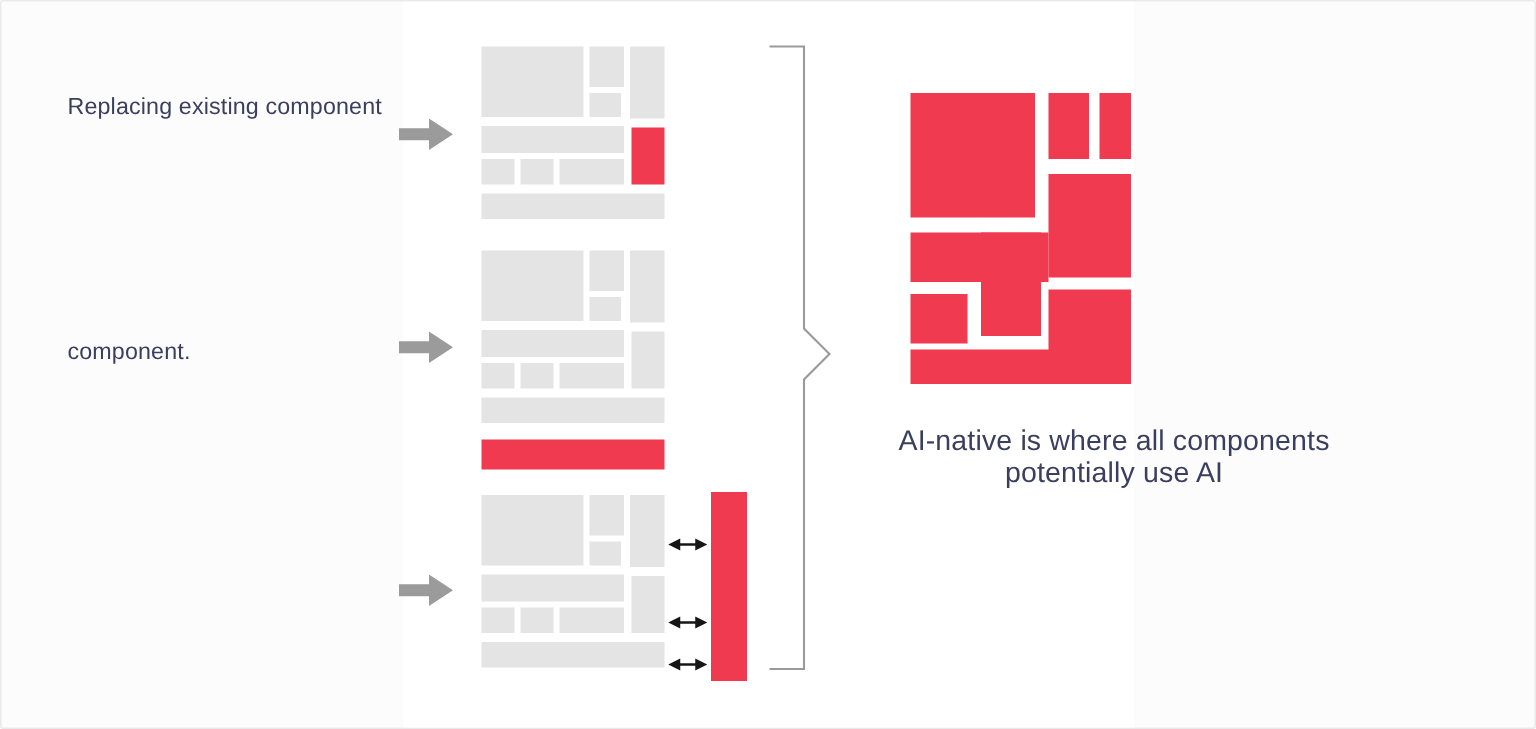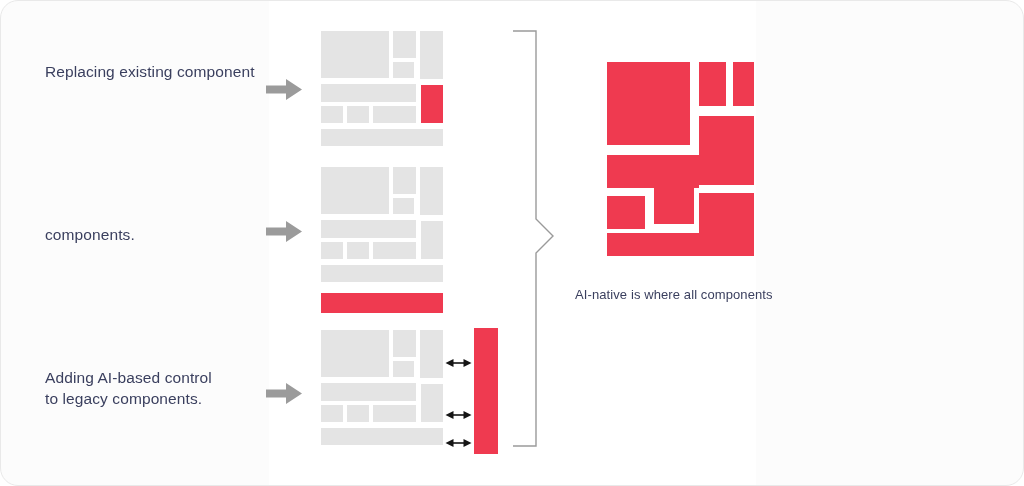--- a/index.html
+++ b/index.html
@@ -1,24 +1,24 @@
 <!DOCTYPE html>
 <html style="--accent-red: #ef3a50; --block-gray: #e4e4e4; --text-navy: #3a3f5e; --arrow-gray: #9b9b9b; --bracket-gray: #9a9a9a; --panel-white: #ffffff; --card-background: #fcfcfc;"><head>
 <meta charset="utf-8">
 <style>
   html,body{margin:0;padding:0;background:#ffffff;}
   .card{
     position:relative;width:1022px;height:484px;
     background:var(--card-background,#fcfcfc);
-    border:1px solid #e9e9e9;border-radius:18px;overflow:hidden;
+    border:1px solid #e9e9e9;border-radius:2px;overflow:hidden;
     font-family:"Liberation Sans",sans-serif;
   }
   .panel{position:absolute;left:268px;top:0;width:487px;height:486px;background:var(--panel-white,#ffffff);}
   .ann{position:absolute;left:44px;color:var(--text-navy,#3a3f5e);font-size:15.5px;line-height:20.5px;letter-spacing:.1px;}
-  .caption{position:absolute;left:574px;top:283px;color:var(--text-navy,#3a3f5e);font-size:13px;line-height:21px;letter-spacing:.1px;text-align:center;}
+  .caption{position:absolute;left:598px;top:283px;color:var(--text-navy,#3a3f5e);font-size:19px;line-height:21px;letter-spacing:.1px;text-align:center;}
   .fwd{position:absolute;left:265px;width:36px;height:21px;}
   
   .wf{position:absolute;left:320px;width:180px;height:150px;}
   .blk{position:absolute;background:var(--block-gray,#e4e4e4);}
   .blk.red{background:var(--accent-red,#ef3a50);}
   .b-big{left:0;top:0;width:68px;height:47px}
   .b-midA{left:72px;top:0;width:23px;height:27px}
   .b-midB{left:72px;top:31px;width:21px;height:16px}
   .b-r1{left:99px;top:0;width:23px;height:48px}
   .b-bar2{left:0;top:53px;width:95px;height:18px}
@@ -50,25 +50,21 @@
 <body>
 
 <div class="card">
   <div class="panel"></div>
 
   <div class="ann" style="top:61px">
     <span>Replacing existing component</span><br>
   </div>
   <div class="ann" style="top:203px">
     <br>
-    <span>components.</span>
-  </div>
-  <div class="ann" style="top:367px">
-    <span>Adding AI-based control</span><br>
-    <span>to legacy components.</span>
+    <span>component.</span>
   </div>
 
   <svg class="fwd" style="top:78px" viewBox="0 0 36 21">
     <path d="M0 6.5 H20 V0 L36 10.5 L20 21 V14.5 H0 Z" style="fill:var(--arrow-gray,#9b9b9b)"></path>
   </svg>
   <svg class="fwd" style="top:220px" viewBox="0 0 36 21">
     <path d="M0 6.5 H20 V0 L36 10.5 L20 21 V14.5 H0 Z" style="fill:var(--arrow-gray,#9b9b9b)"></path>
   </svg>
   <svg class="fwd" style="top:382px" viewBox="0 0 36 21">
     <path d="M0 6.5 H20 V0 L36 10.5 L20 21 V14.5 H0 Z" style="fill:var(--arrow-gray,#9b9b9b)"></path>
@@ -141,14 +137,15 @@
     <div class="m m-zr"></div>
     <div class="m m-zb"></div>
     <div class="m m-zp"></div>
     <div class="m m-sl"></div>
     <div class="m m-lr"></div>
     <div class="m m-bb"></div>
   </div>
 
   <div class="caption">
     <span>AI-native is where all components</span><br>
+    <span>potentially use AI</span>
   </div>
 </div>
 
 </body></html>

